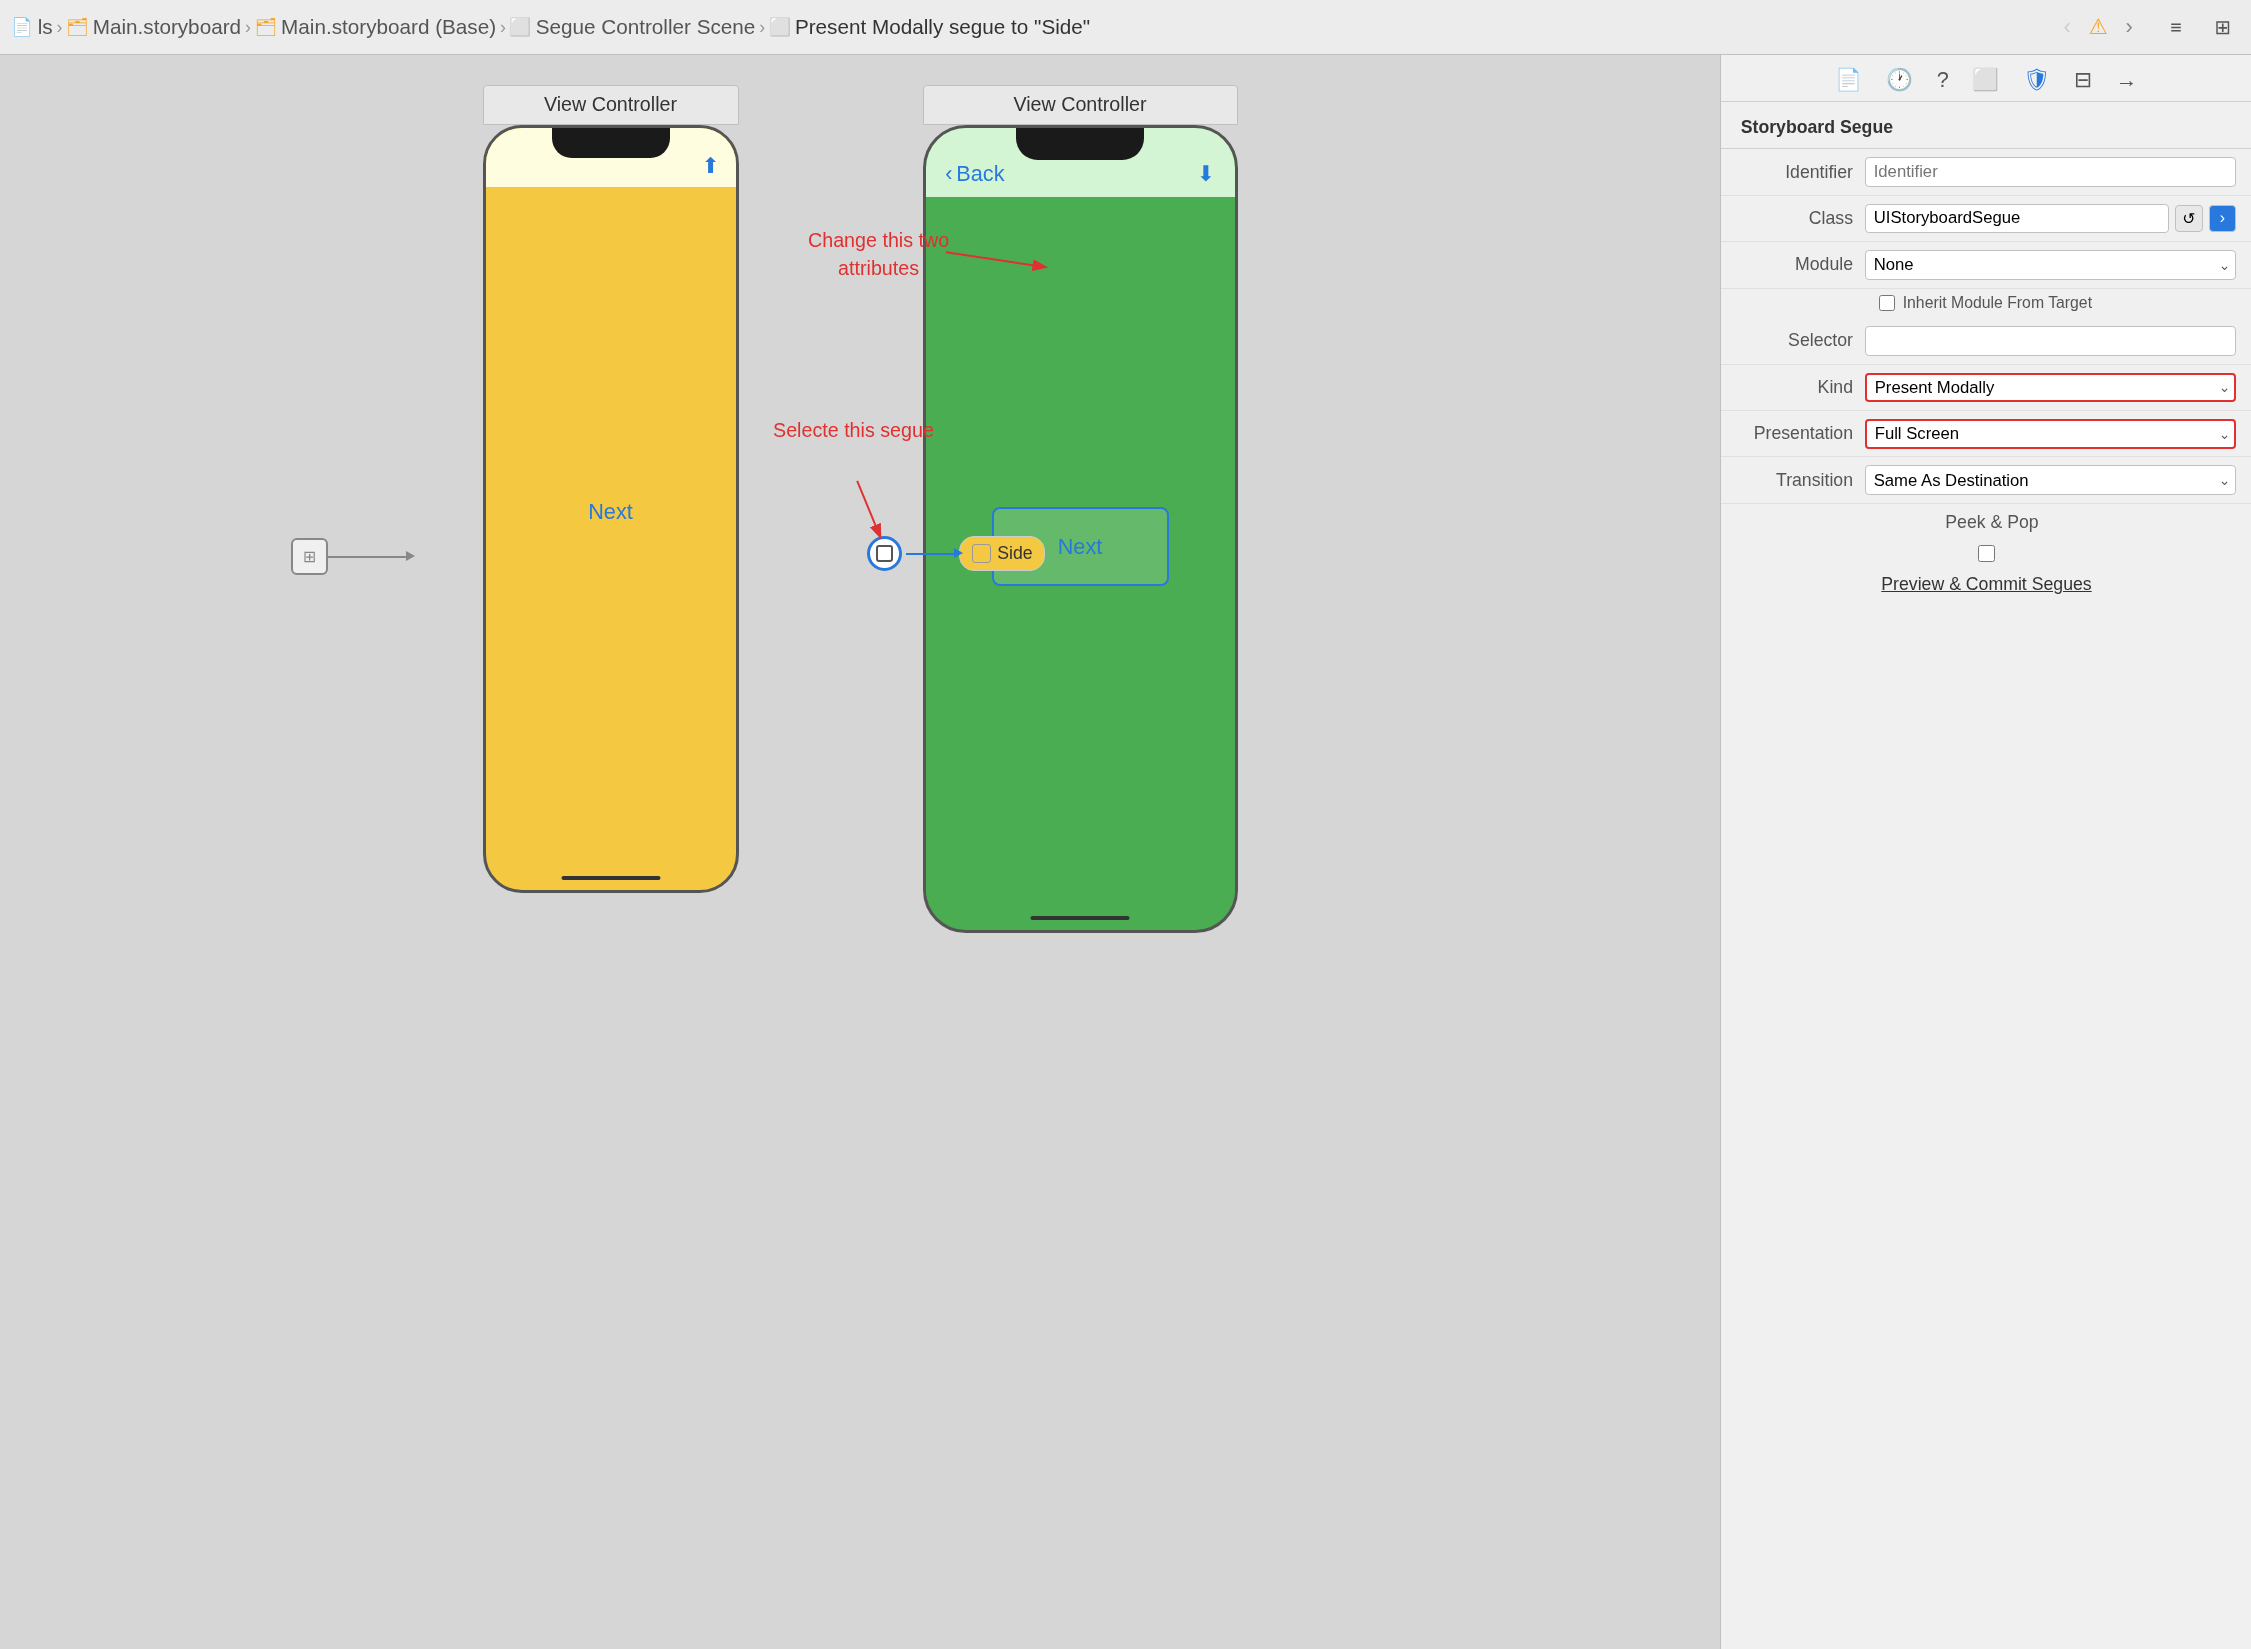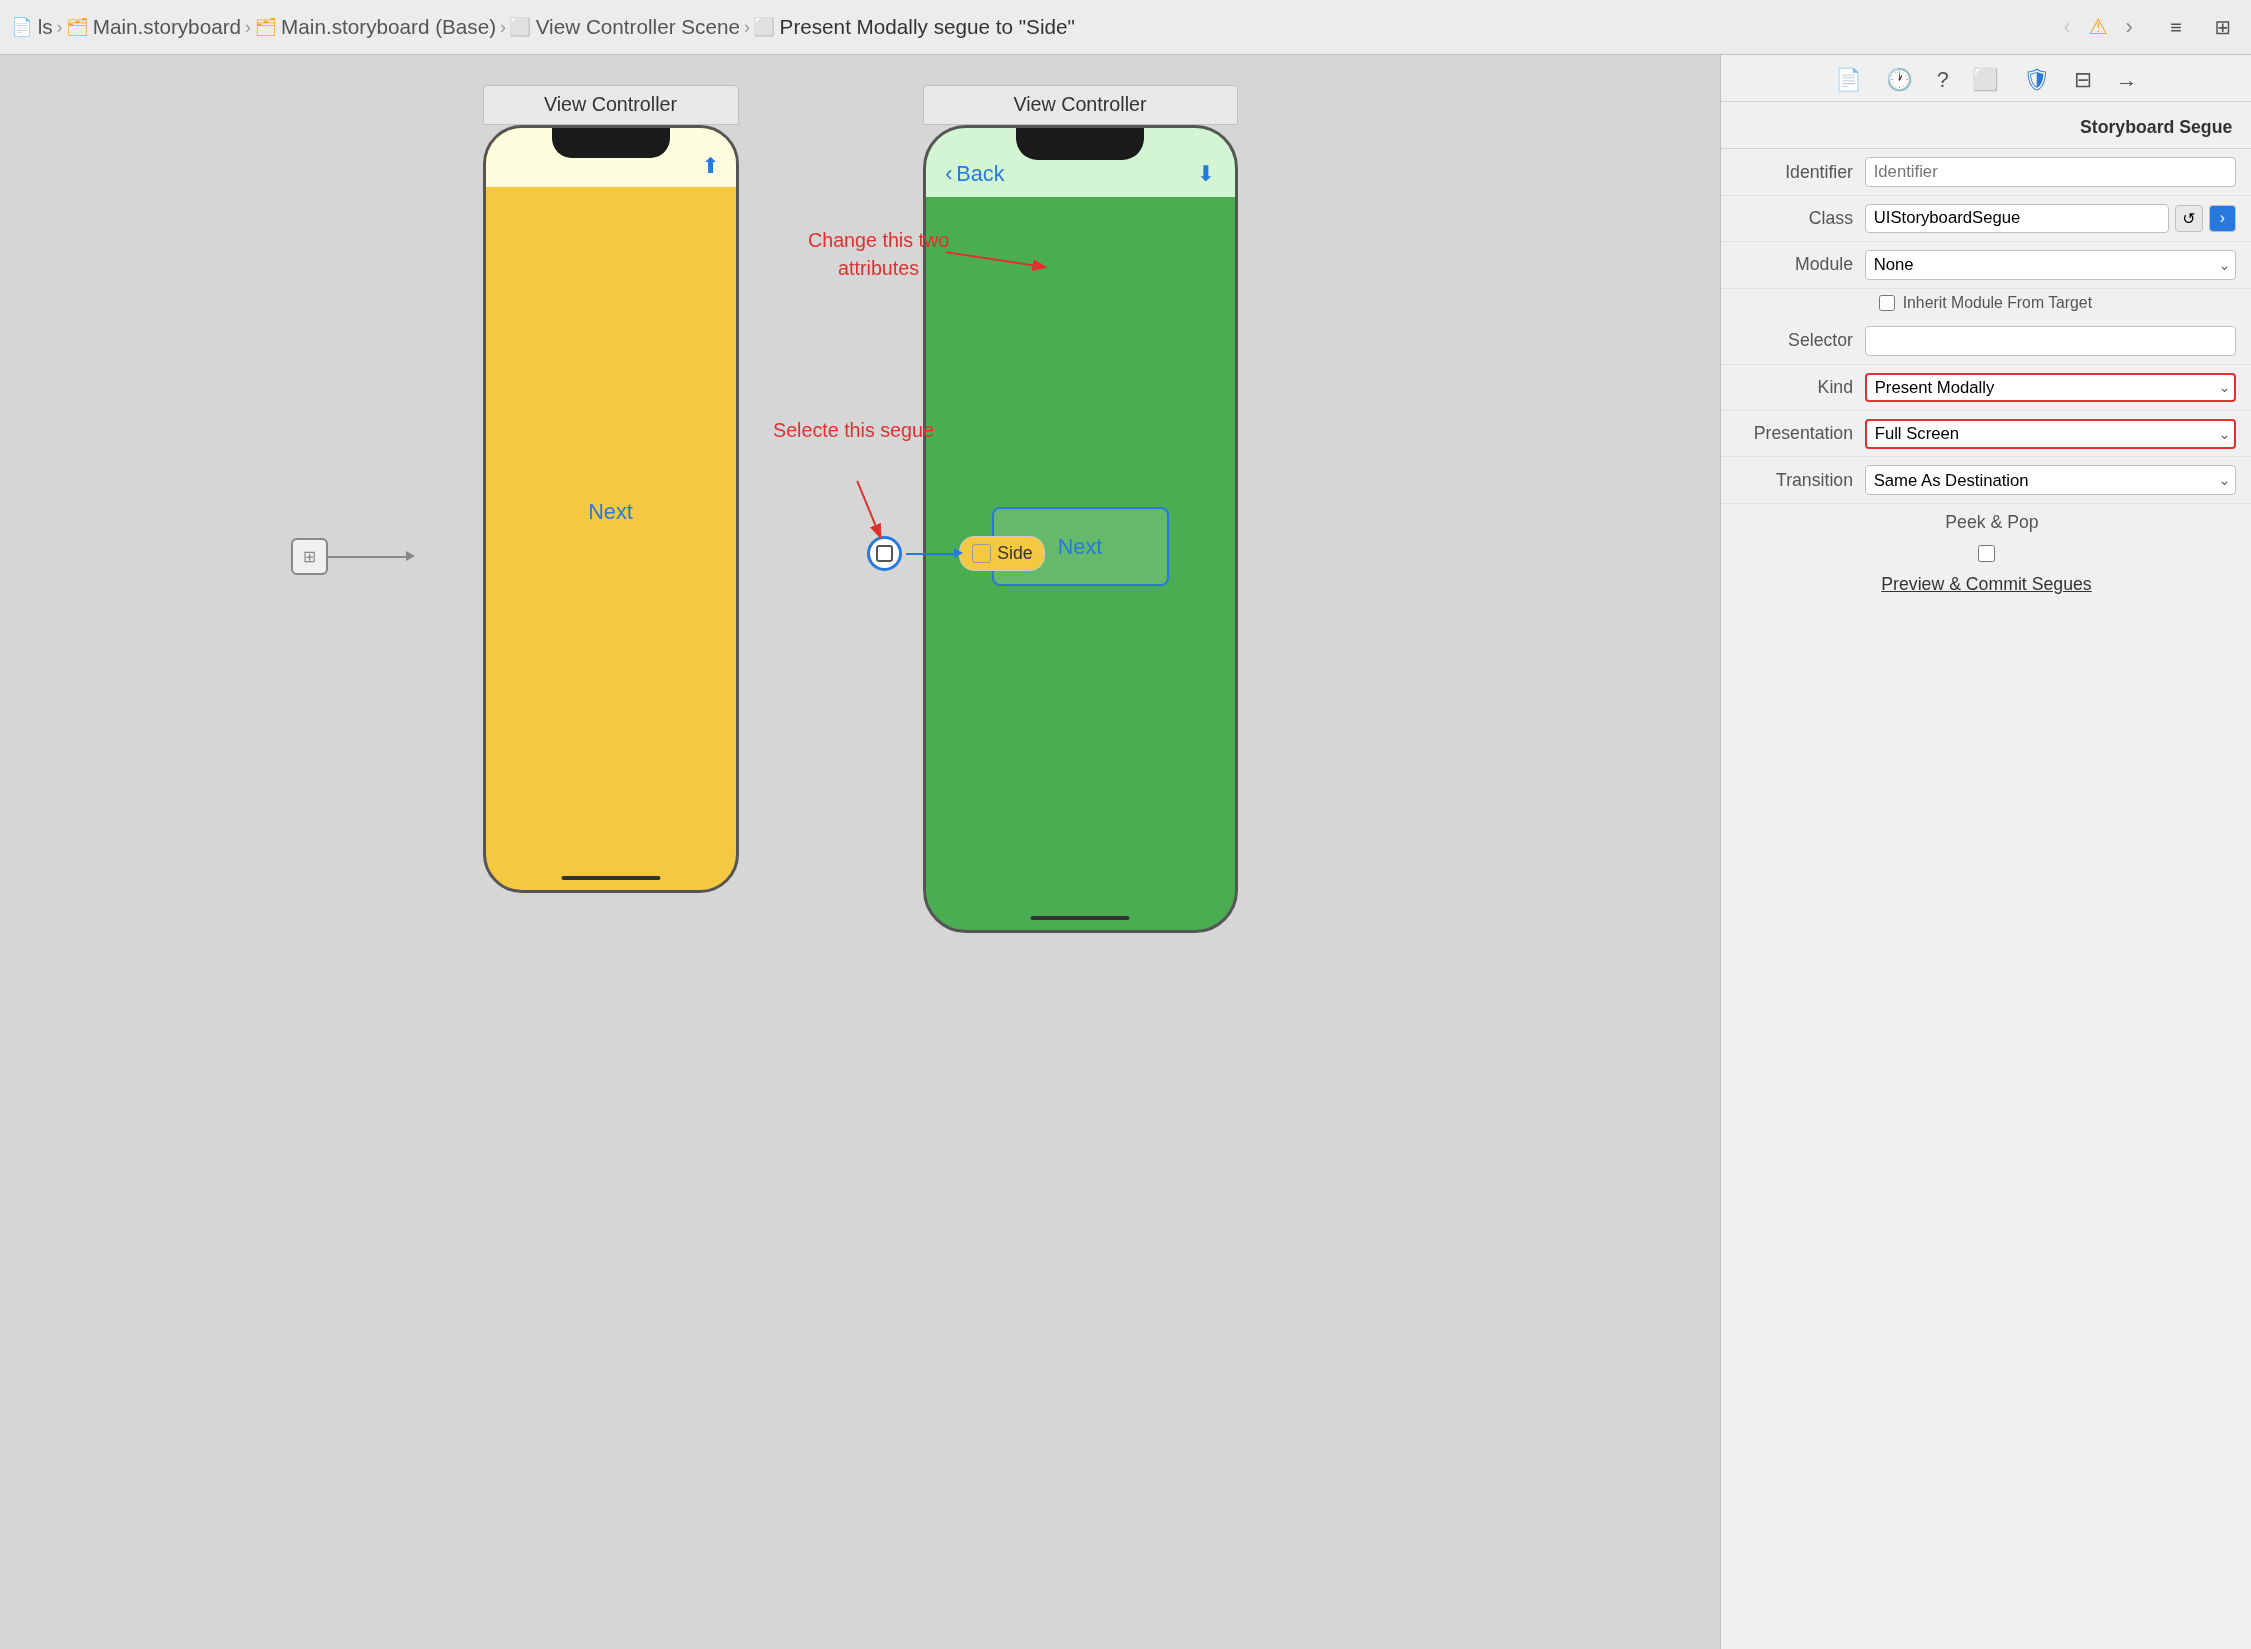--- a/index.html
+++ b/index.html
@@ -294,21 +294,21 @@
       border-left: 1px solid #c0c0c0;
       flex-shrink: 0;
       overflow-y: auto;
     }
     .inspector-title {
       font-size: 17.7px;
       font-weight: 600;
       color: #333;
       padding: 15.8px 19.7px 9.9px;
       border-bottom: 1px solid #d0d0d0;
-      text-align: right;
+      text-align: left;
     }
     .inspector-row {
       display: flex;
       align-items: center;
       padding: 7.9px 15.8px;
       border-bottom: 1px solid #e0e0e0;
       min-height: 41px;
     }
     .inspector-label {
       font-size: 17.7px;
@@ -476,21 +476,21 @@
       <span>Main.storyboard</span>
     </span>
     <span class="breadcrumb-sep">›</span>
     <span class="breadcrumb-item">
       <span style="font-size:17.7px;color:#f5a623;">🗂</span>
       <span>Main.storyboard (Base)</span>
     </span>
     <span class="breadcrumb-sep">›</span>
     <span class="breadcrumb-item">
       <span style="font-size:17.7px;color:#aaa;">⬜</span>
-      <span>View Controller Scene</span>
+      <span>Segue Controller Scene</span>
     </span>
     <span class="breadcrumb-sep">›</span>
     <span class="breadcrumb-item active">
       <span style="font-size:17.7px;color:#aaa;">⬜</span>
       <span>Present Modally segue to "Side"</span>
     </span>
   </div>
   <div class="topbar-spacer"></div>
   <div class="topbar-nav">
     <button class="nav-btn disabled">‹</button>

